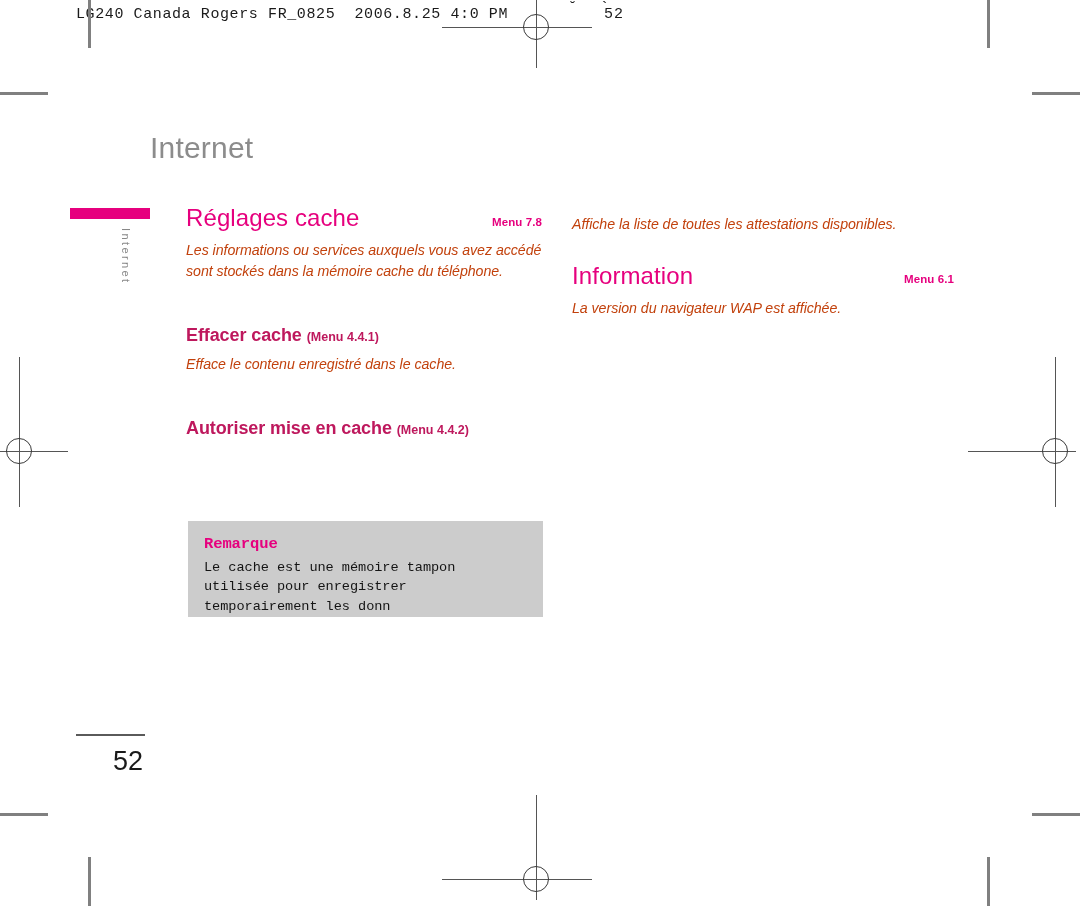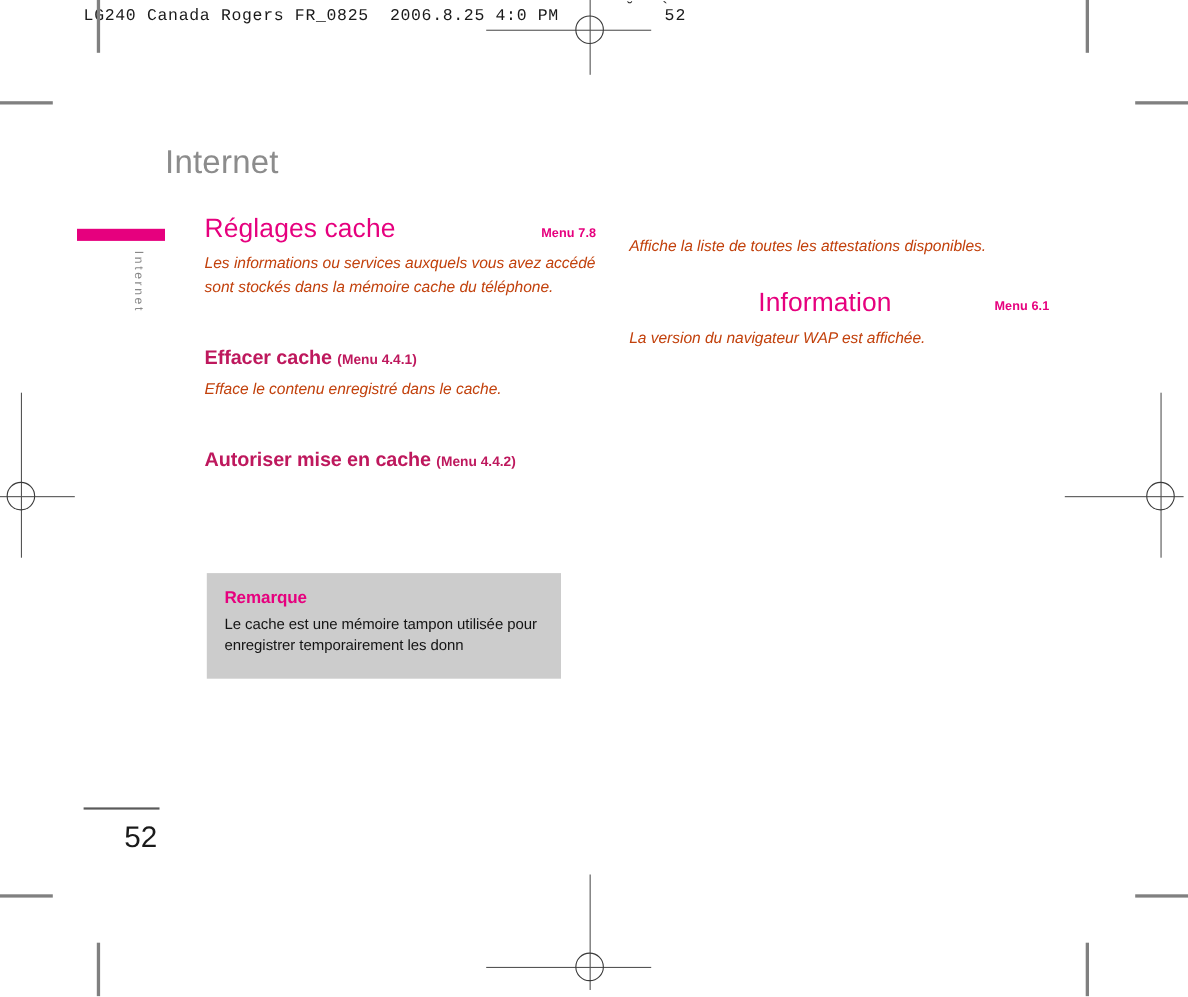--- a/index.html
+++ b/index.html
@@ -120,21 +120,21 @@
     font-weight: 300;
     color: #8c8c8c;
     letter-spacing: 0.2px;
   }
 
   
   .col {
     position: absolute;
     width: 356px;
   }
-  .col-left  { left: 186px; top: 195px; }
+  .col-left  { left: 186px; top: 205px; }
   .col-right { left: 572px; top: 205px; }
 
   .sec-head {
     position: relative;
     color: #E6007E;
     font-size: 24px;
     font-weight: 400;
     letter-spacing: 0.1px;
     margin: 0;
     line-height: 1.1;
@@ -168,32 +168,33 @@
     font-weight: 700;
     letter-spacing: -0.1px;
     line-height: 1.15;
   }
   .sub-head .sub-menu {
     font-size: 12.5px;
     font-weight: 600;
     letter-spacing: 0;
   }
 
-  .spaced { margin-top: 28px; text-align: center; }
+  .spaced { margin-top: 28px; }
 
   
   .note-box {
     position: absolute;
     left: 188px;
     top: 521px;
-    width: 322px;
+    width: 355px;
     height: 96px;
     background: #cccccc;
     box-sizing: border-box;
     padding: 14px 16px 0 16px;
+    font-family: Liberation Mono, monospace;
   }
   .note-title {
     margin: 0;
     color: #E6007E;
     font-size: 15.5px;
     font-weight: 700;
     letter-spacing: -0.1px;
   }
   .note-text {
     margin: 5px 0 0 0;

